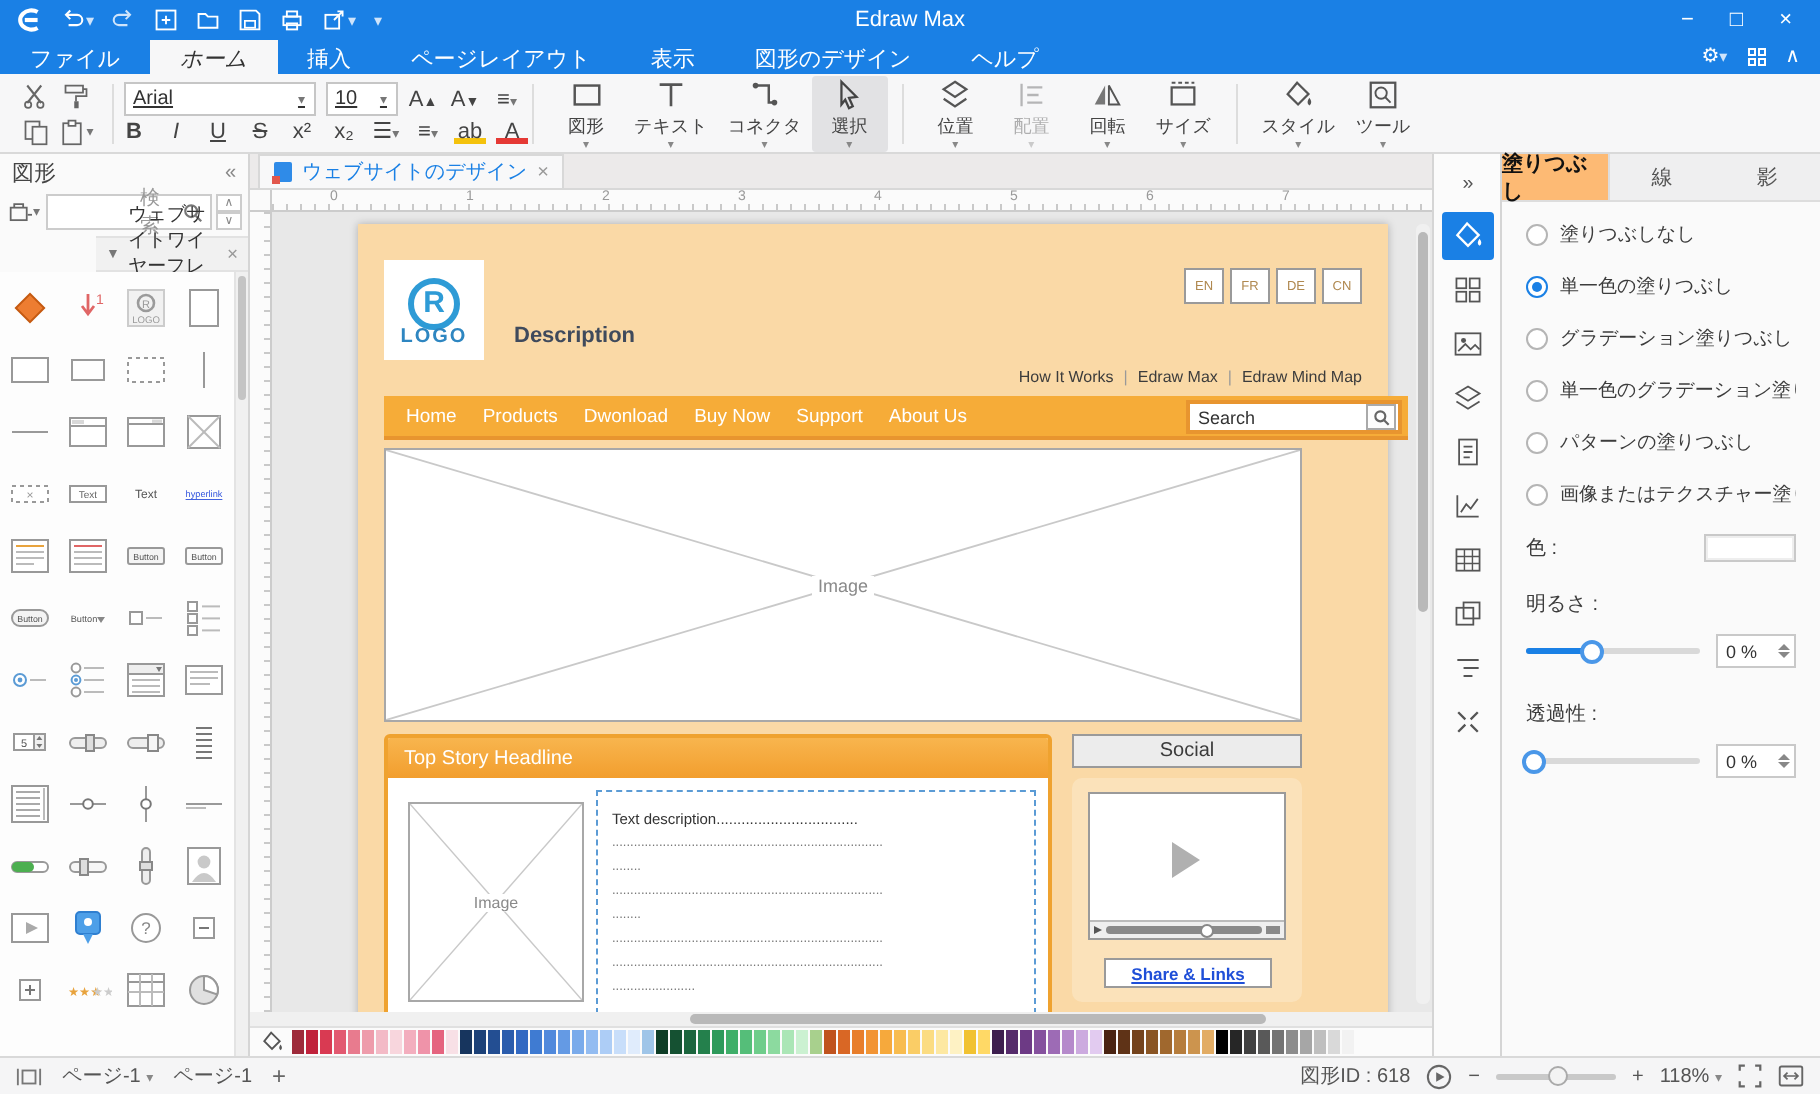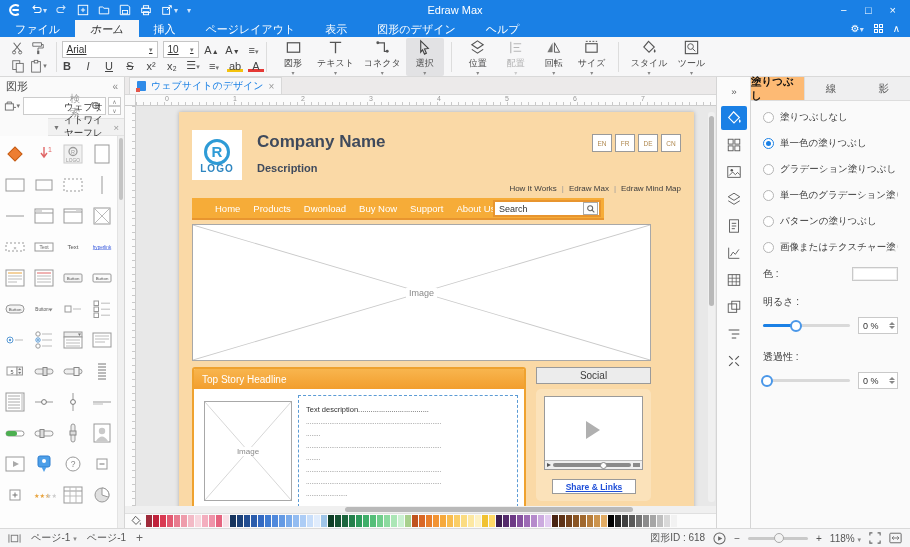--- a/index.html
+++ b/index.html
@@ -99,21 +99,21 @@
   .page { position:absolute; left:54px; top:6px; width:515px; height:470px; background:#fad9a6; box-shadow:0 0 4px rgba(0,0,0,.25); }
   .logo-box { position:absolute; left:13px; top:18px; width:50px; height:50px; background:#fff; display:flex; flex-direction:column; align-items:center; justify-content:center;}
   .logo-r { width:26px; height:26px; border:3px solid #2e9bd6; border-radius:50%; color:#2e9bd6; font-size:15px; font-weight:bold; display:flex; align-items:center; justify-content:center; margin-top:2px;}
   .logo-word { color:#2e86c1; font-weight:bold; font-size:10px; letter-spacing:1px; margin-top:-2px;}
   .company { position:absolute; left:78px; top:20px; font-size:17px; font-weight:bold; color:#3f4a5c;}
   .descr { position:absolute; left:78px; top:50px; font-size:11px; font-weight:bold; color:#3f4a5c;}
   .langs { position:absolute; right:13px; top:22px; display:flex; gap:3px;}
   .langs span { width:20px; height:18px; background:#fff; border:1px solid #9a9a9a; font-size:6.5px; color:#b08950; display:flex; align-items:center; justify-content:center;}
   .toplinks { position:absolute; right:13px; top:72px; font-size:8px; color:#3c3c3c; display:flex; gap:5px; align-items:flex-start;}
   .toplinks .sep { color:#999; }
-  .navbar { position:absolute; left:13px; top:86px; width:412px; height:22px; background:#f6ac38; border-bottom:2px solid #e8952f; display:flex; align-items:center; gap:13px; padding-left:23px; color:#fff; font-size:9.5px;}
+  .navbar { position:absolute; left:13px; top:86px; width:512px; height:22px; background:#f6ac38; border-bottom:2px solid #e8952f; display:flex; align-items:center; gap:13px; padding-left:11px; color:#fff; font-size:9.5px;}
   .searchbox { position:absolute; right:3px; top:2px; width:108px; height:17px; border:2px solid #e8952f; background:#fff; display:flex; align-items:center;}
   .searchbox .txt { flex:1; padding-left:4px; font-size:9px; color:#333;}
   .searchbox .mag { width:15px; height:13px; border:1px solid #aaa; margin-right:1px; display:flex; align-items:center; justify-content:center; background:#fdfdfd;}
   .imgbox { background:#fff; border:1px solid #a8a8a8; position:relative;}
   .imgbox svg.diag { position:absolute; inset:0; width:100%; height:100%;}
   .imgbox .lbl { position:absolute; inset:0; display:flex; align-items:center; justify-content:center; color:#8a8a8a; font-size:9px; background:transparent;}
   .imgbox .lbl i { background:#fff; padding:0 3px; font-style:normal;}
   .hero { left:13px; top:112px; width:459px; height:137px; position:absolute;}
   .story { position:absolute; left:13px; top:255px; width:334px; height:143px; background:#fff; border:2px solid #efa22f; border-radius:3px; overflow:hidden;}
   .story-head { height:20px; background:linear-gradient(#f8b54e,#f29e2e); color:#fff; font-size:10px; display:flex; align-items:center; padding-left:8px;}
@@ -795,21 +795,20 @@
           </div>
       </div>
       <div class="viewport">
         <div class="ruler-v"></div>
 
         <div class="page">
           <div class="logo-box">
             <span class="logo-r">R</span>
             <span class="logo-word">LOGO</span>
           </div>
-          <div class="company">Company Name</div>
           <div class="descr">Description</div>
           <div class="langs" id="lang-buttons">
               <span>EN</span>
               <span>FR</span>
               <span>DE</span>
               <span>CN</span>
             </div>
           <div class="toplinks" id="top-links">
               <span>How It Works</span>
               <span class="sep">|</span>

